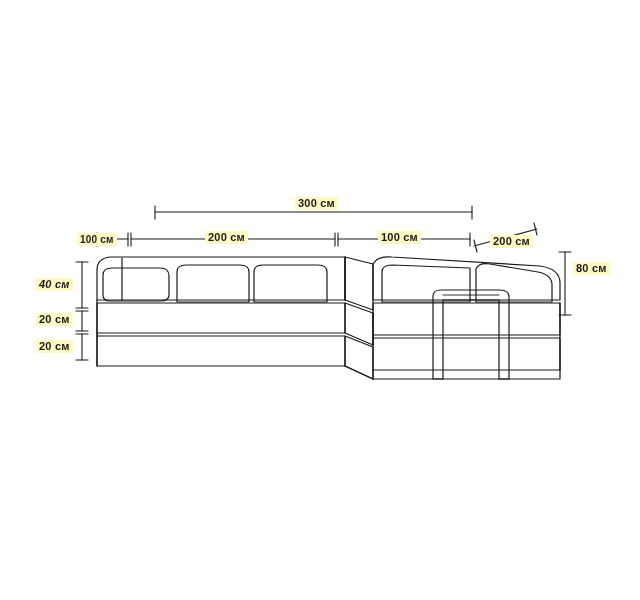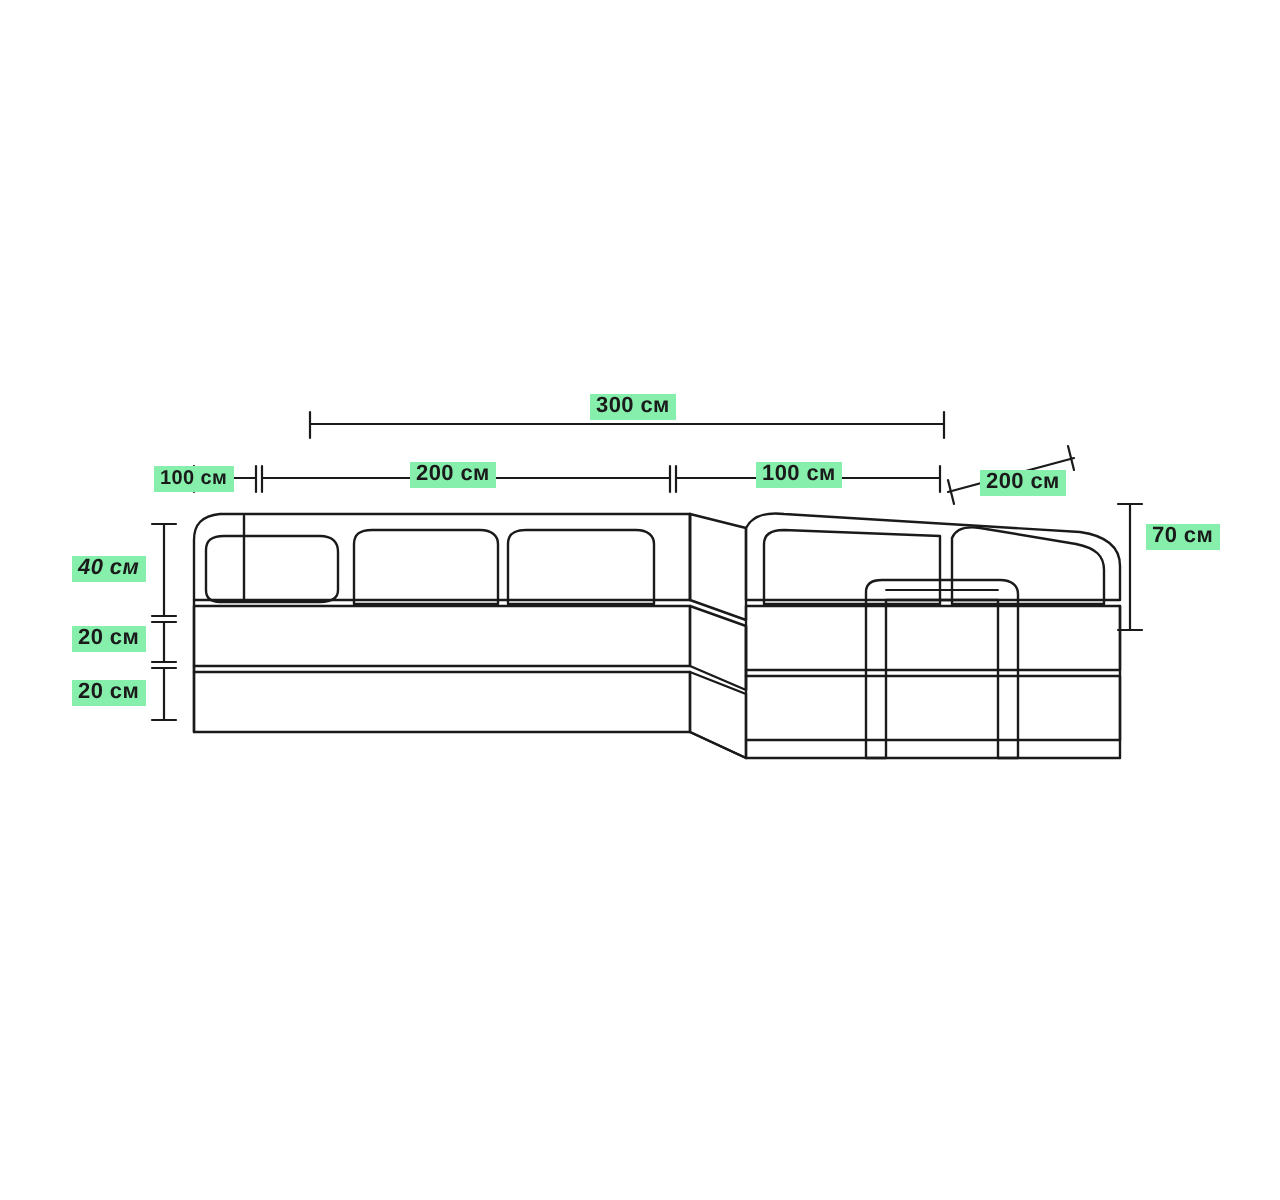--- a/index.html
+++ b/index.html
@@ -22,21 +22,21 @@
     height: 600px;
   }
   .dim-label {
     position: absolute;
     font-family: "Liberation Sans", sans-serif;
     font-size: 11px;
     font-weight: bold;
     color: #1a1a1a;
     letter-spacing: 0.2px;
     white-space: nowrap;
-    background: #86efac;
+    background: #fef9c3;
     padding: 0 3px;
     line-height: 13px;
   }
   .dim-label.small {
     font-size: 10px;
   }
   svg {
     display: block;
   }
 </style>
@@ -191,21 +191,21 @@
   <div class="dim-label" style="left:295px; top:197px;">300 см</div>
 
   <div class="dim-label small" style="left:77px; top:233px;">100 см</div>
 
   <div class="dim-label" style="left:205px; top:231px;">200 см</div>
 
   <div class="dim-label" style="left:378px; top:231px;">100 см</div>
 
   <div class="dim-label" style="left:490px; top:235px;">200 см</div>
 
-  <div class="dim-label" style="left:573px; top:262px;">70 см</div>
+  <div class="dim-label" style="left:573px; top:262px;">80 см</div>
 
   <div class="dim-label" style="left:36px; top:278px;font-style:italic;">40 см</div>
 
   <div class="dim-label" style="left:36px; top:313px;">20 см</div>
 
   <div class="dim-label" style="left:36px; top:340px;">20 см</div>
 
 </div>
 
 </body></html>

